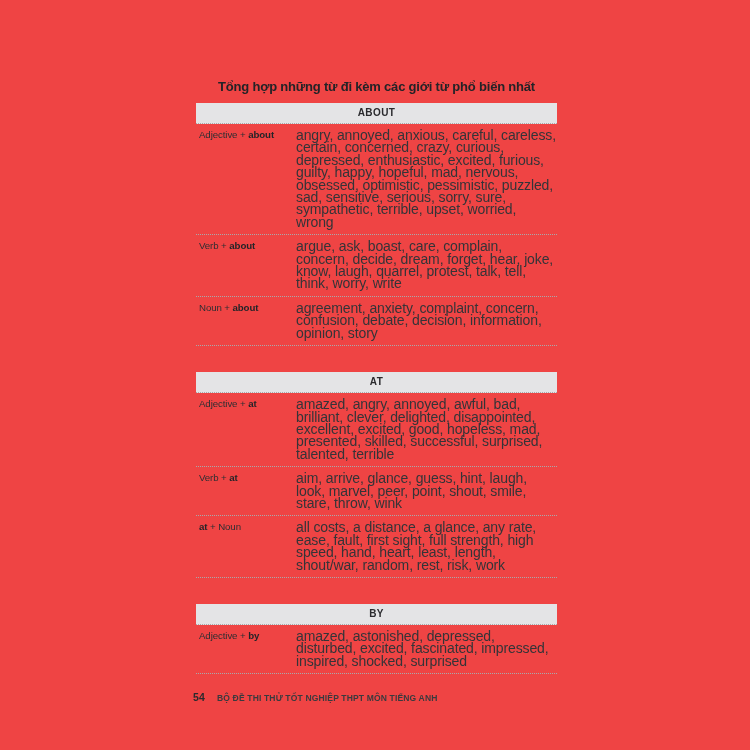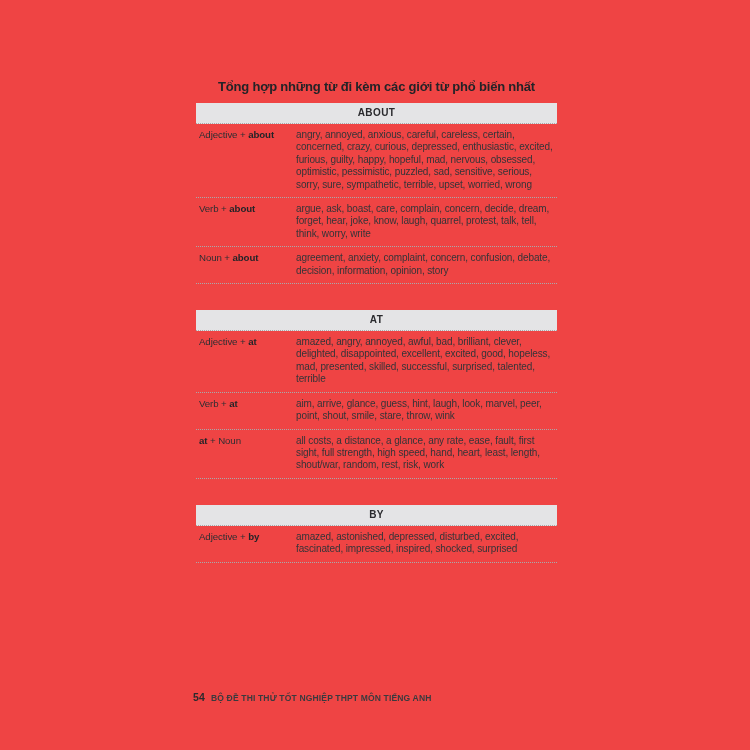--- a/index.html
+++ b/index.html
@@ -54,38 +54,38 @@
     padding-left: 3px;
     flex-shrink: 0;
     font-size: 9.7px;
     line-height: 12.4px;
     letter-spacing: -0.1px;
     color: #2e2e32;
   }
   .label b { font-weight: bold; color: #242428; }
   .words {
     flex: 1;
-    font-size: 10px;
+    font-size: 14px;
     line-height: 12.4px;
     letter-spacing: -0.12px;
     color: #343438;
   }
   .page-footer {
     position: absolute;
     left: 193px;
     top: 691px;
     display: flex;
     align-items: baseline;
     white-space: nowrap;
   }
   .pagenum {
     font-size: 10.5px;
     font-weight: bold;
     color: #2a2a2e;
-    margin-right: 6px;
+    margin-right: 12px;
     letter-spacing: 0.2px;
   }
   .bookname {
     font-size: 8.8px;
     font-weight: bold;
     color: #3a3a3e;
     letter-spacing: 0.15px;
     transform: scaleX(0.97);
     transform-origin: left center;
   }

